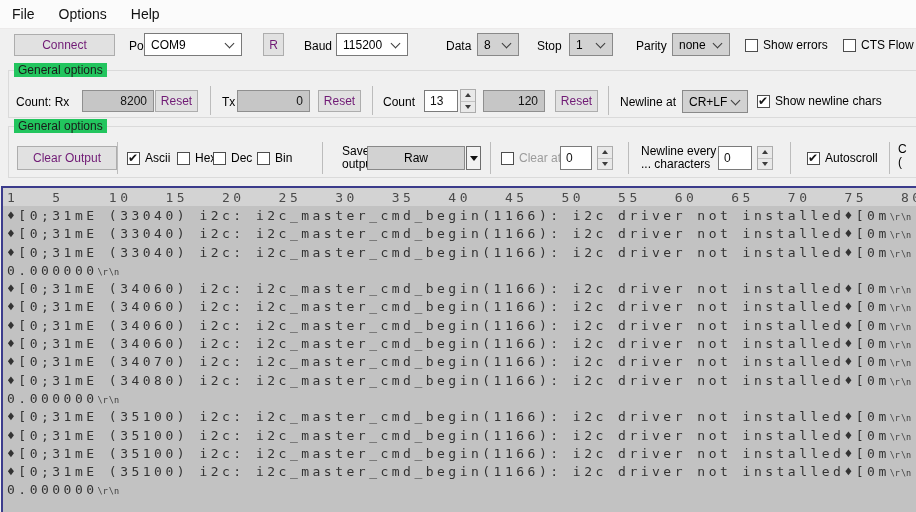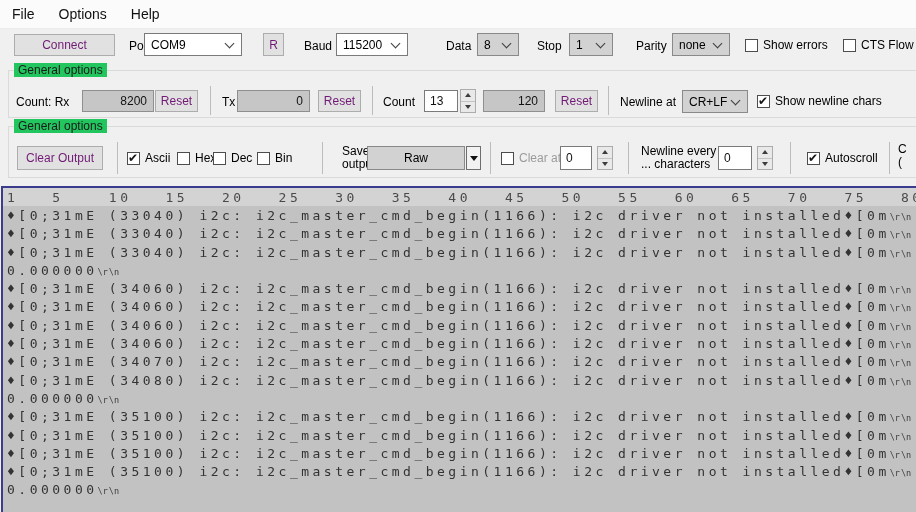--- a/index.html
+++ b/index.html
@@ -154,21 +154,21 @@
   <i class="chev"></i>
 </div>
 <label class="check checked" style="left:757px;top:94px">
   <span class="cbox"></span>
   <span class="cb-label">Show newline chars</span>
 </label>
 
 <div class="group" style="left:8px;top:126px;width:932px;height:52px"></div>
 <span class="group-label" style="left:14px;top:119px">General options</span>
 
-<div class="btn" style="left:17px;top:146px;width:86px;height:24px">Clear Output</div>
+<div class="btn" style="left:17px;top:146px;width:100px;height:24px">Clear Output</div>
 
 <div class="vsep" style="left:117px;top:142px;height:32px"></div>
 
 <label class="check checked" style="left:127px;top:151px">
   <span class="cbox"></span>
   <span class="cb-label">Ascii</span>
 </label>
 <label class="check" style="left:177px;top:151px">
   <span class="cbox"></span>
   <span class="cb-label">Hex</span>

